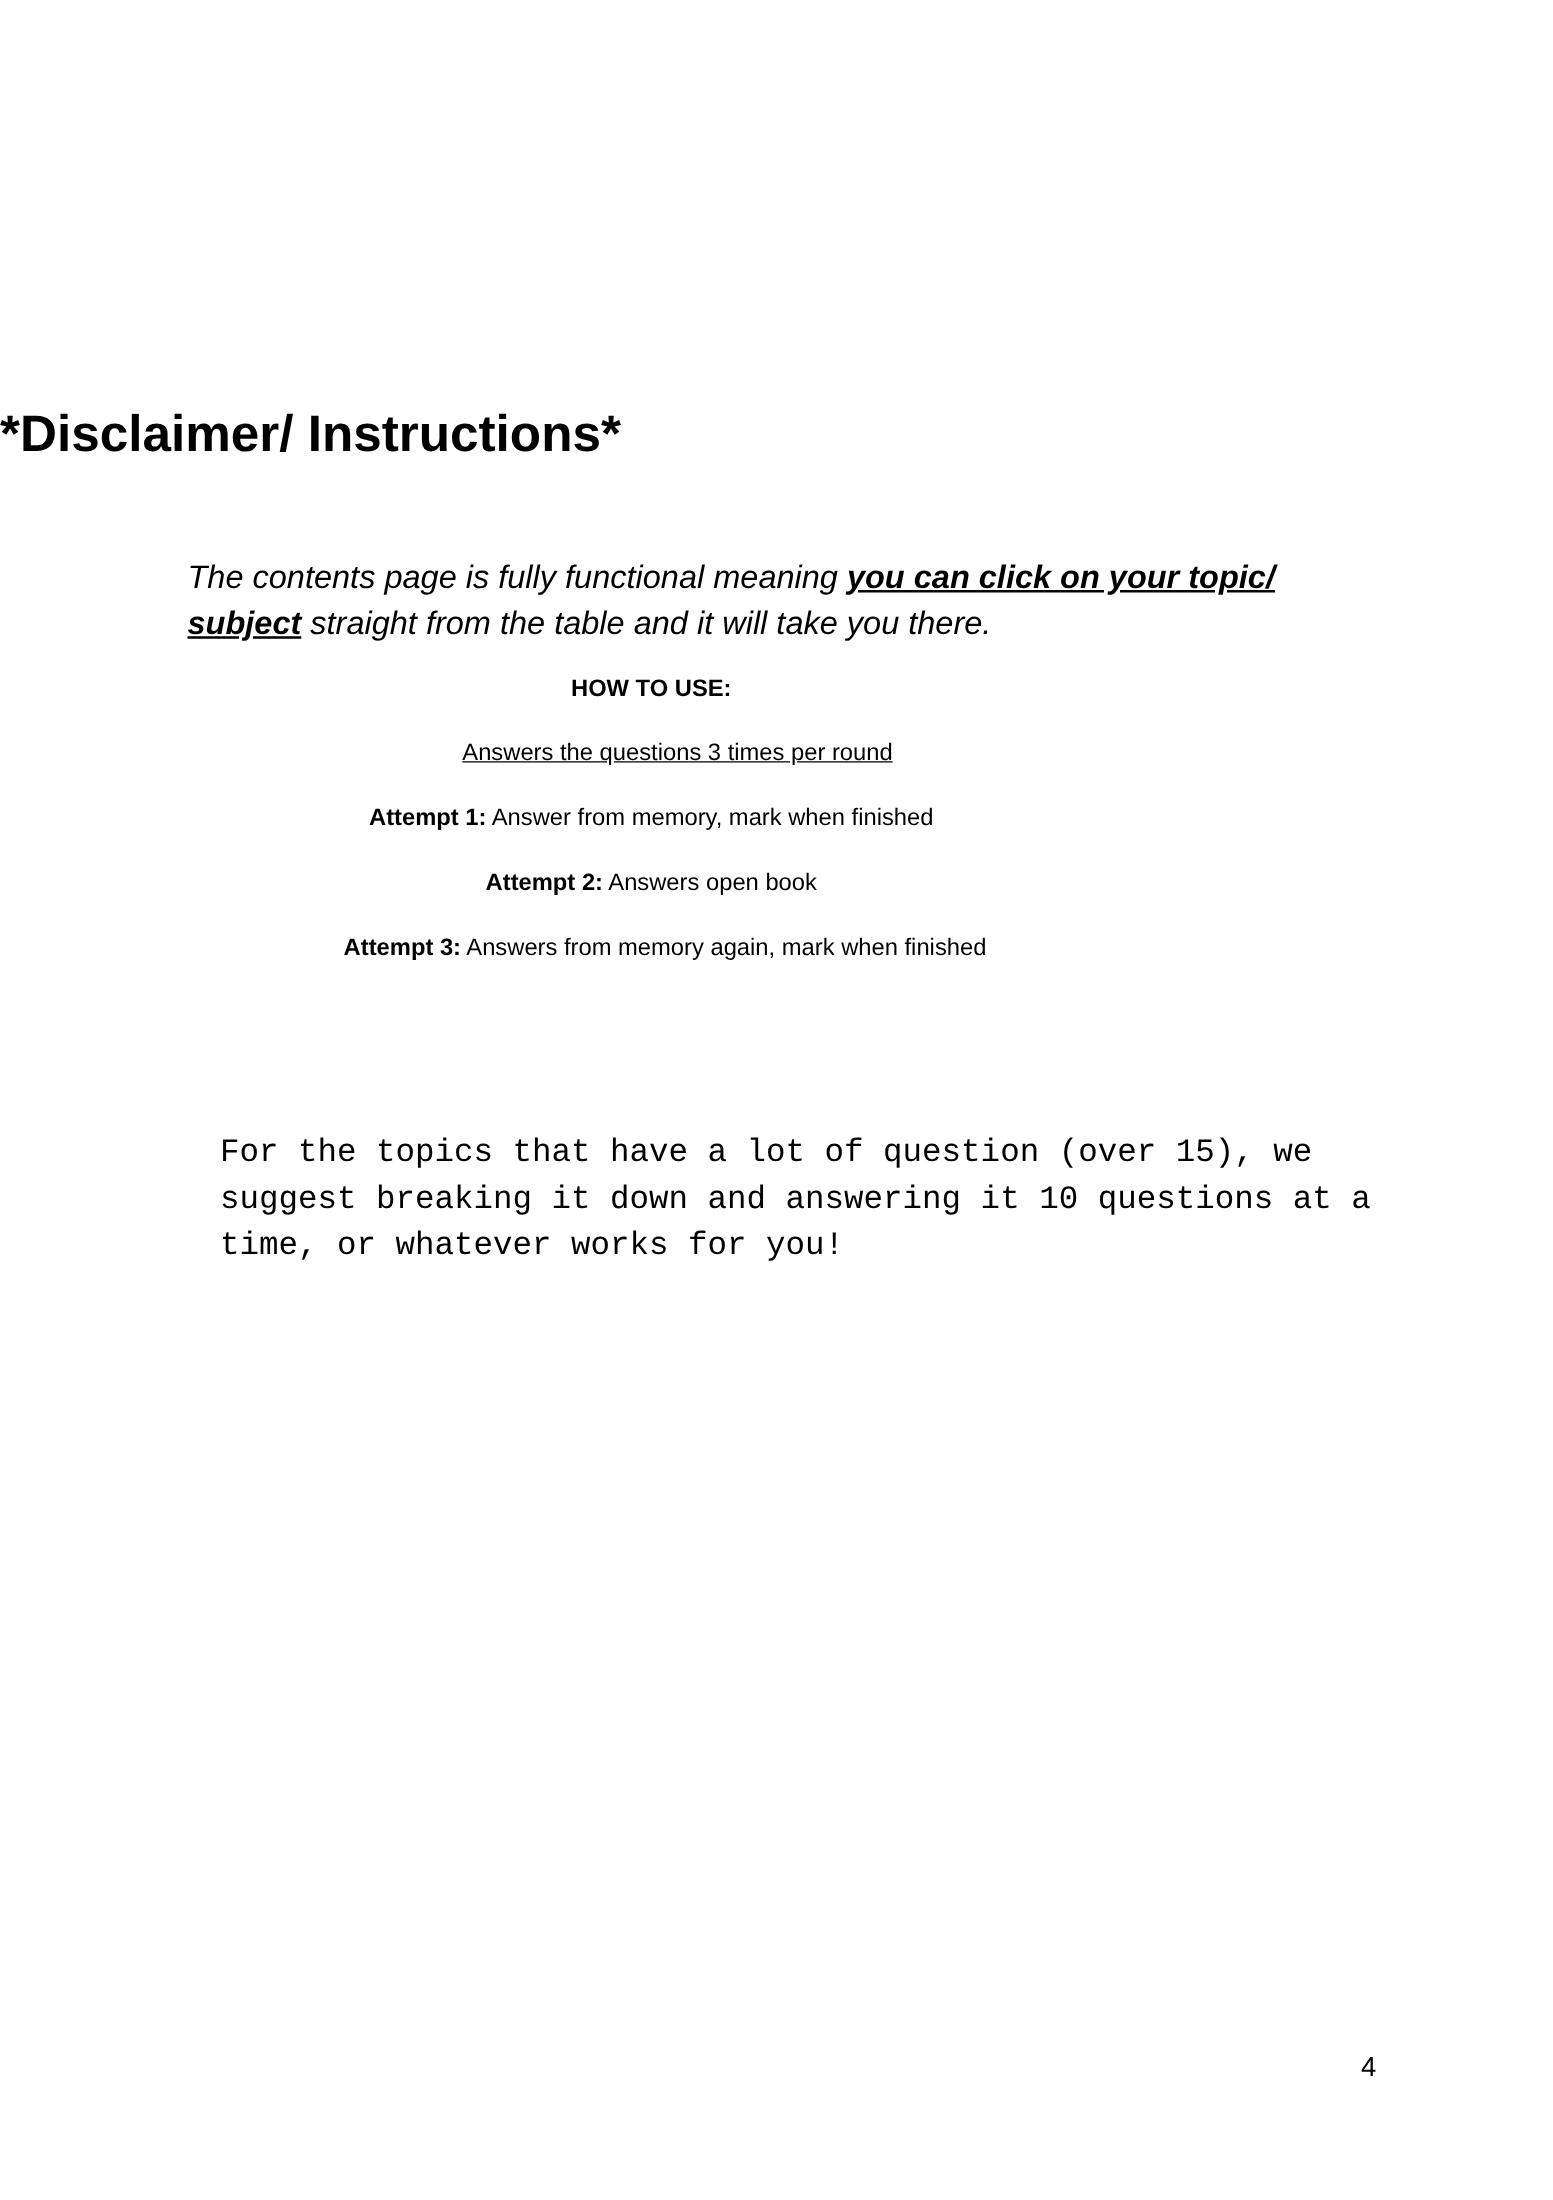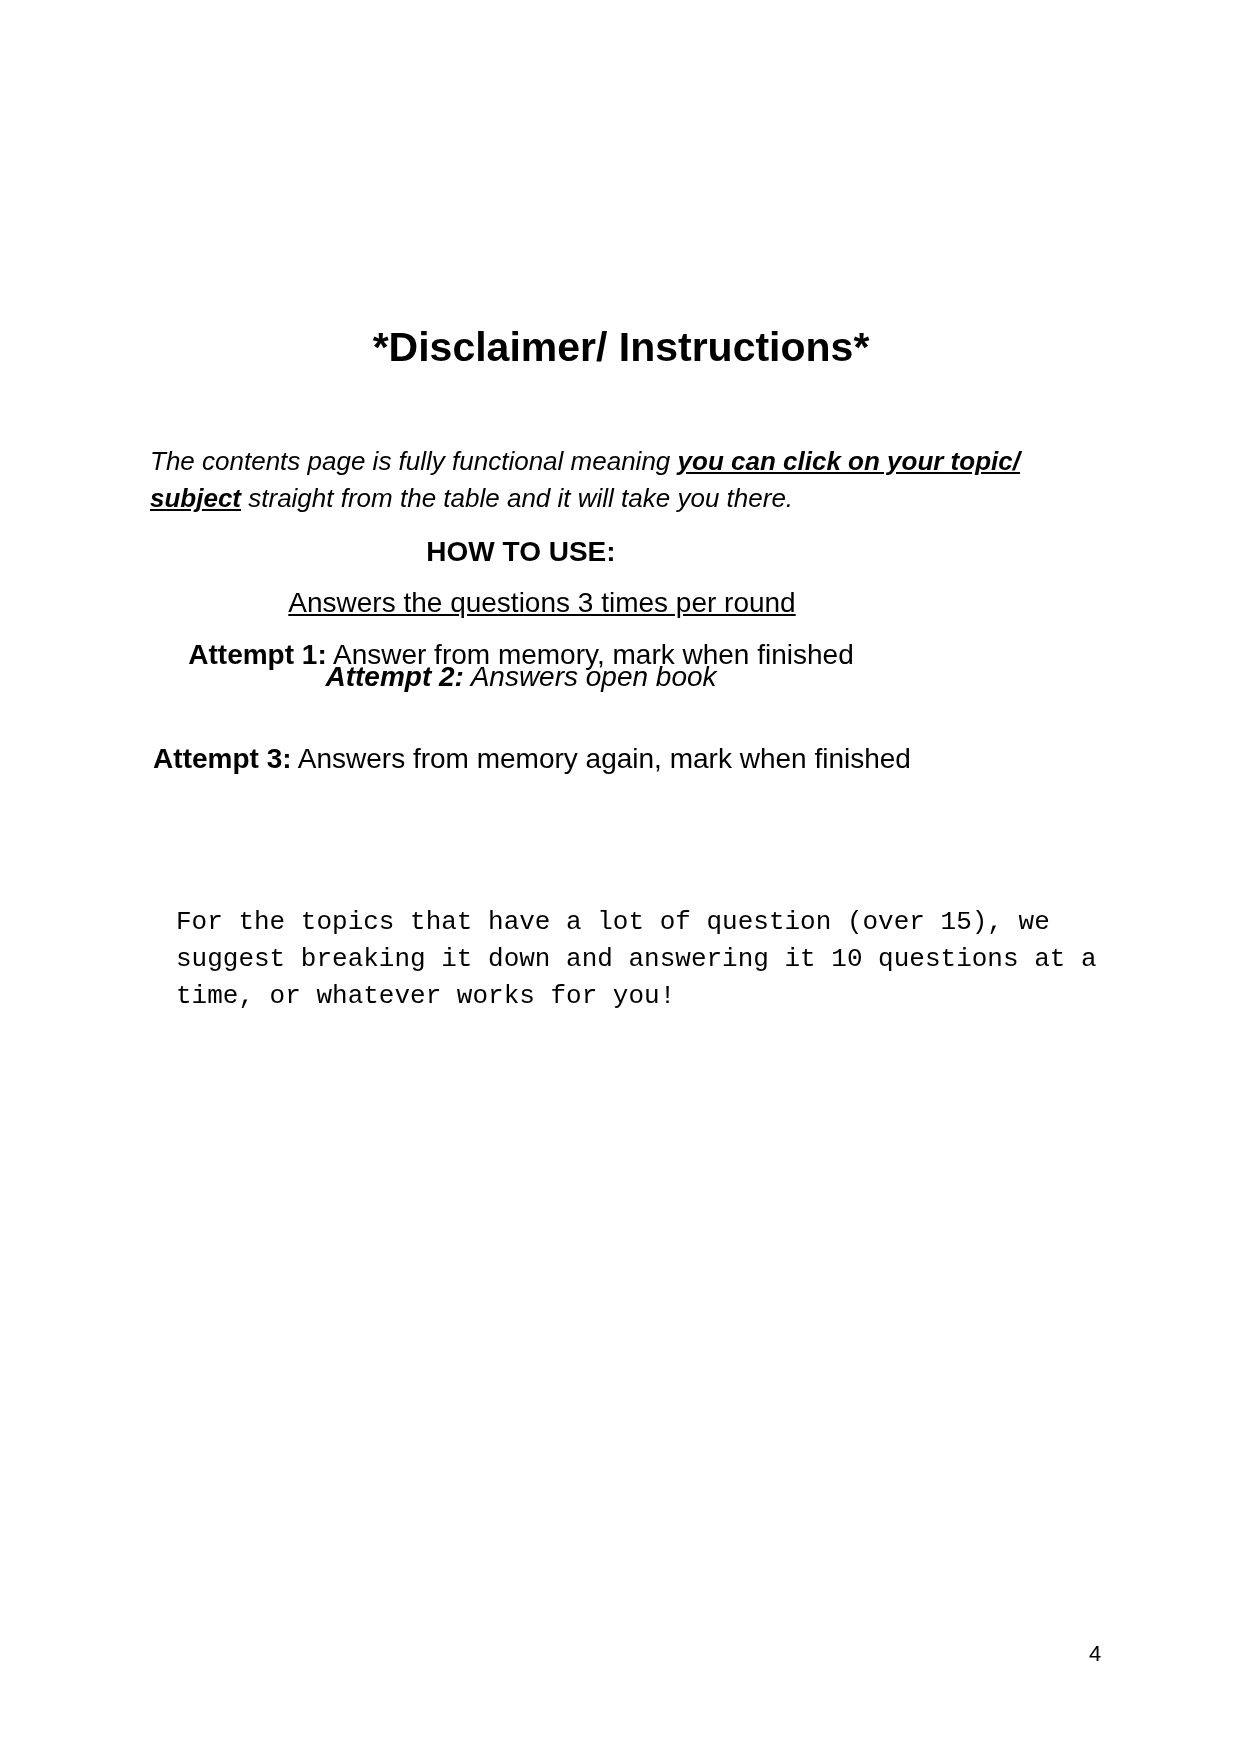--- a/index.html
+++ b/index.html
@@ -20,21 +20,21 @@
       left: 0;
       top: 0;
       width: 1242px;
       height: 1760px;
     }
     .title {
       position: absolute;
       top: 322px;
       left: 0;
       width: 1242px;
-      text-align: center;
+      text-align: left;
       font-size: 41px;
       font-weight: bold;
       line-height: 50px;
     }
     .intro {
       position: absolute;
       top: 443px;
       left: 150px;
       width: 942px;
       text-align: left;
@@ -44,21 +44,21 @@
     }
     .intro .link {
       font-weight: bold;
       text-decoration: underline;
     }
     .line {
       position: absolute;
       left: 0;
       width: 1042px;
       text-align: center;
-      font-size: 28px;
+      font-size: 19px;
       line-height: 34px;
       white-space: nowrap;
     }
     .bold { font-weight: bold; }
     .underline { text-decoration: underline; margin-left: 42px; }
     .para {
       position: absolute;
       left: 176px;
       width: 922px;
       text-align: left;
@@ -90,21 +90,21 @@
   <div class="line bold" style="top: 535px;">HOW TO USE:</div>
 
   <div class="line" style="top: 586px;">
     <span class="underline">Answers the questions 3 times per round</span>
   </div>
 
   <div class="line" style="top: 638px;">
     <span class="bold">Attempt 1:</span><span> Answer from memory, mark when finished</span>
   </div>
 
-  <div class="line" style="top: 660px; font-style: italic;">
+  <div class="line" style="top: 690px;">
     <span class="bold">Attempt 2:</span><span> Answers open book</span>
   </div>
 
   <div class="line" style="top: 742px; margin-left: 11px;">
     <span class="bold">Attempt 3:</span><span> Answers from memory again, mark when finished</span>
   </div>
 
 
   <div class="para" style="top: 904px;">For the topics that have a lot of question (over 15), we suggest breaking it down and answering it 10 questions at a time, or whatever works for you!</div>
 

